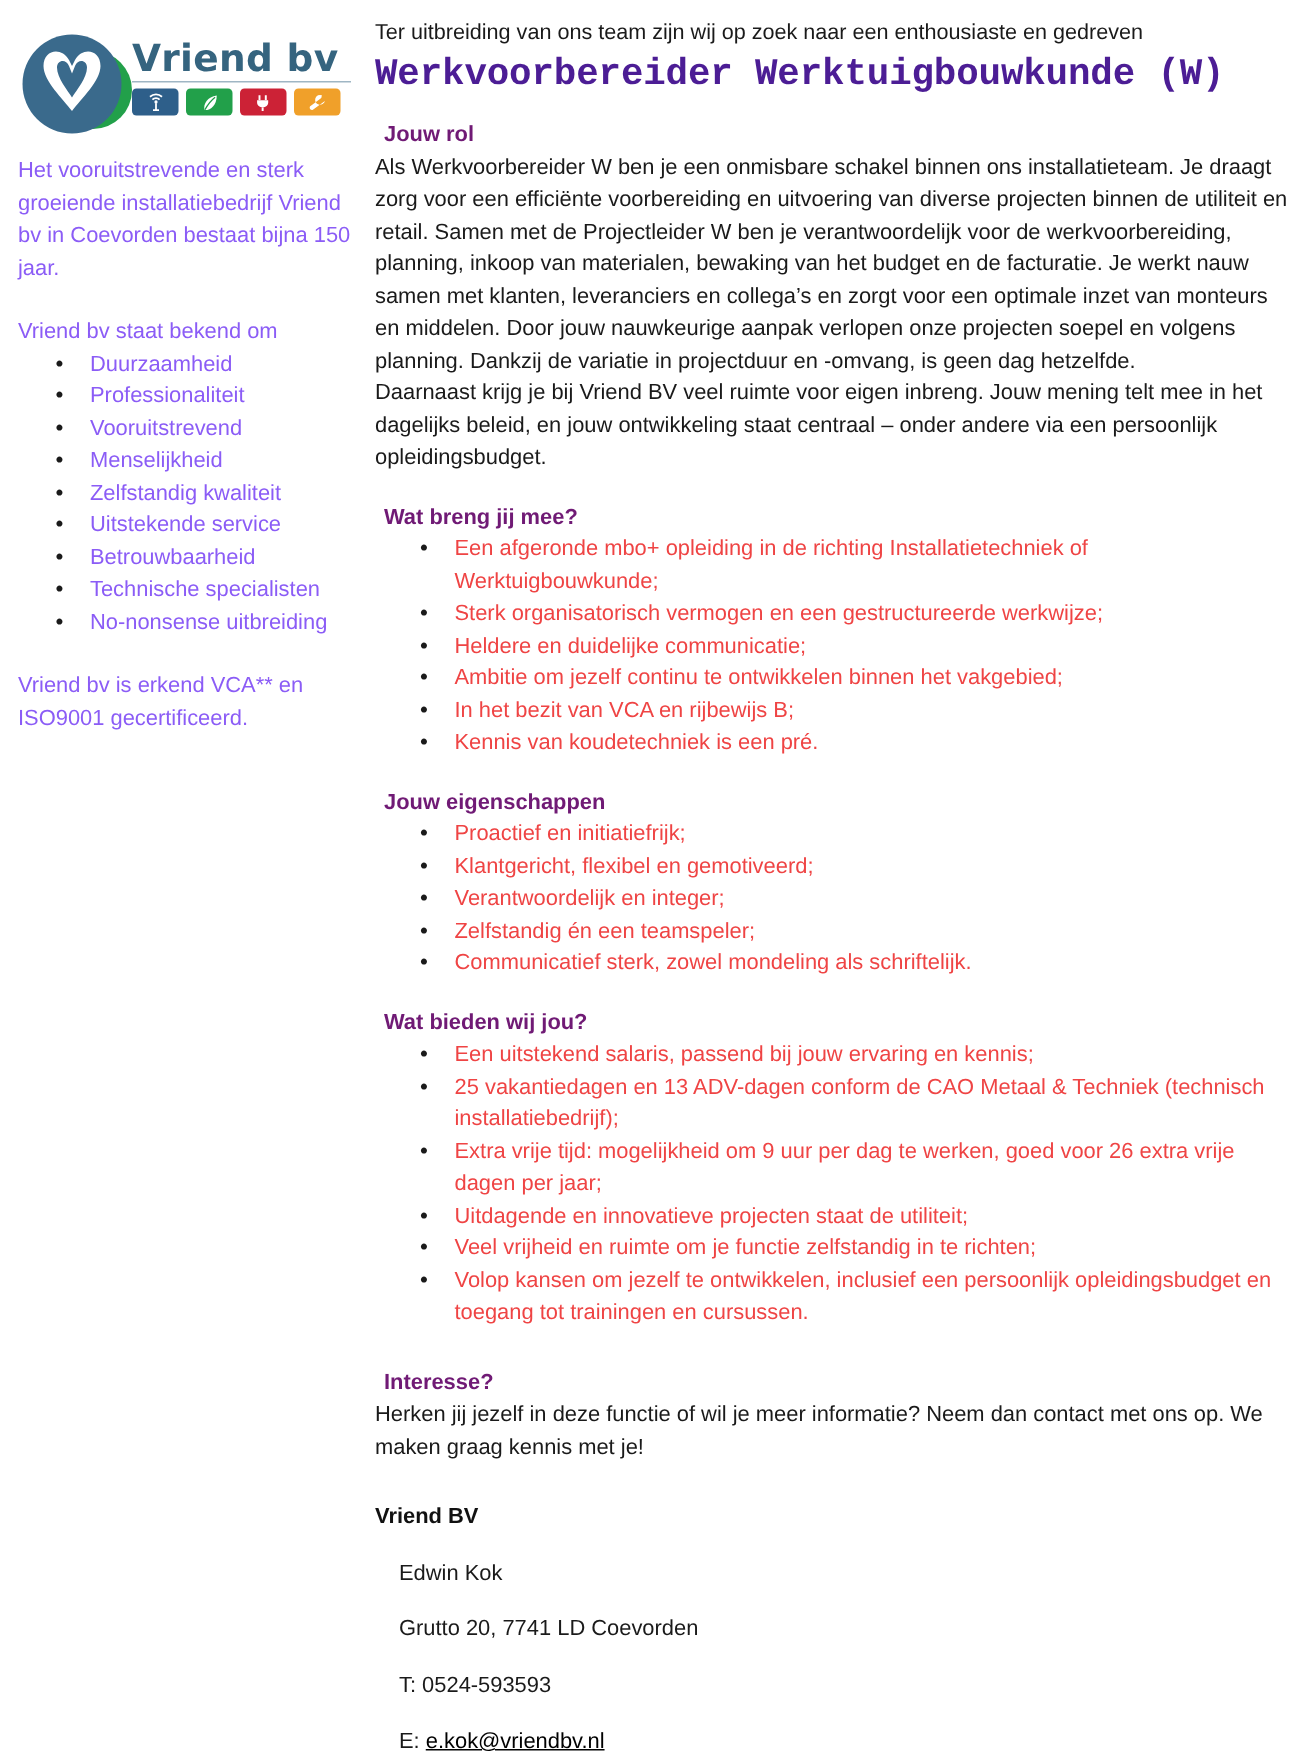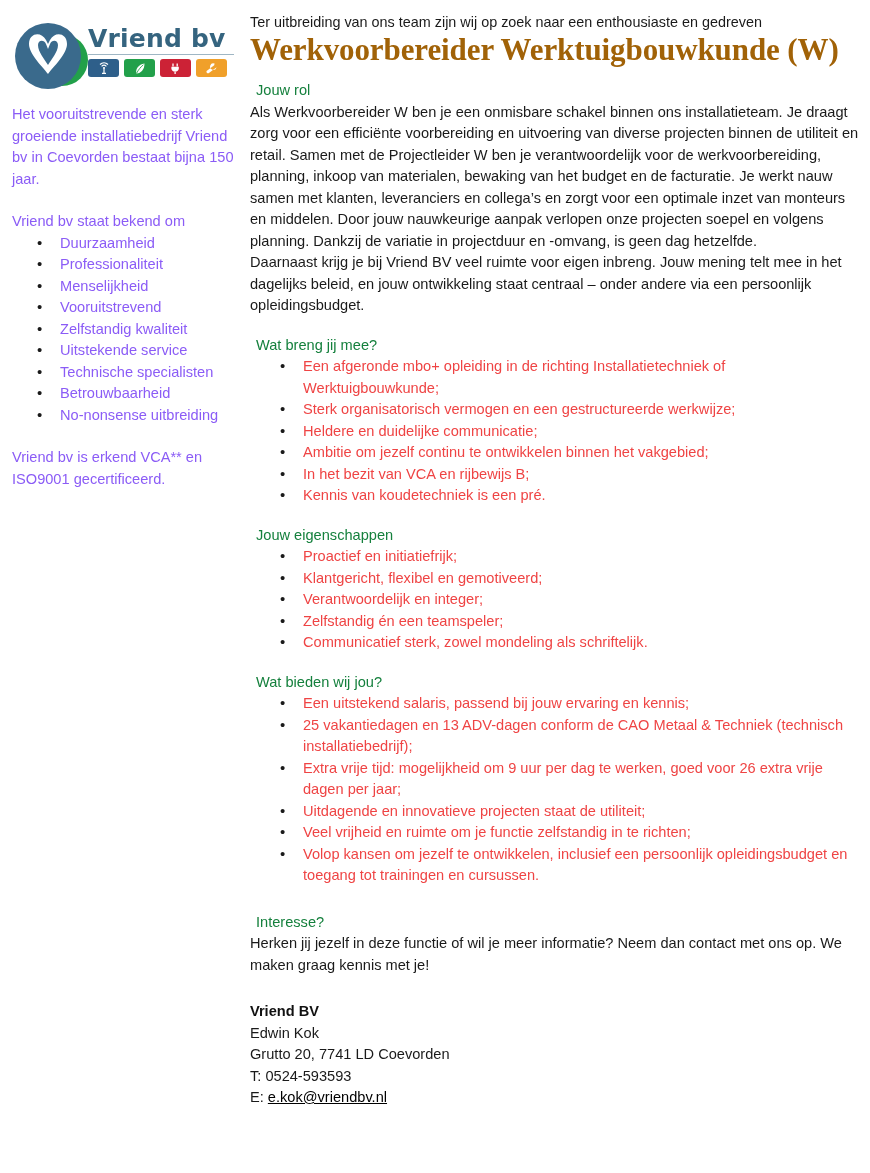--- a/index.html
+++ b/index.html
@@ -120,34 +120,34 @@
     box-sizing: border-box;
   }
 
   .intro-line {
     font-size: 14.4px;
     line-height: 20px;
     color: #1a1a1a;
     margin: 0 0 2px 0;
   }
   .job-title {
-    font-family: Liberation Serif, serif;
-    font-size: 31px;
+    font-family: Liberation Mono, monospace;
+    font-size: 25px;
     font-weight: 700;
-    color: #a16207;
+    color: #4c1d95;
     line-height: 31px;
     margin: 0 0 15px 0;
     letter-spacing: -0.1px;
   }
 
   .section { margin: 0 0 0 0; }
   .sec-head {
     font-size: 14.6px;
-    font-weight: 400;
-    color: #15803d;
+    font-weight: 700;
+    color: #701a75;
     line-height: 21.5px;
     margin: 0 0 0 6px;
   }
   .body-para {
     font-size: 14.6px;
     line-height: 21.5px;
     color: #1a1a1a;
     margin: 0;
     text-align: left;
   }
@@ -172,21 +172,21 @@
     font-size: 15px;
     color: #1a1a1a;
   }
   .spacer-md { height: 18px; }
   .spacer-lg { height: 25px; }
 
   .contact-line {
     font-size: 14.6px;
     line-height: 21.5px;
     color: #1a1a1a;
-    margin: 0;
+    margin: 16px;
   }
   .contact-name {
     font-size: 14.6px;
     font-weight: 700;
     line-height: 21.5px;
     color: #111111;
     margin: 0;
   }
   a.email-link {
     color: #000000;
@@ -250,26 +250,26 @@
       </div>
     </div>
 
     <div class="sb-text">
       <p class="sb-para">Het vooruitstrevende en sterk groeiende installatiebedrijf Vriend bv in Coevorden bestaat bijna 150 jaar.</p>
       <div class="sb-gap"></div>
       <p class="sb-para">Vriend bv staat bekend om</p>
       <ul class="sb-list">
         <li>Duurzaamheid</li>
         <li>Professionaliteit</li>
+        <li>Vooruitstrevend</li>
         <li>Menselijkheid</li>
-        <li>Vooruitstrevend</li>
         <li>Zelfstandig kwaliteit</li>
         <li>Uitstekende service</li>
+        <li>Betrouwbaarheid</li>
         <li>Technische specialisten</li>
-        <li>Betrouwbaarheid</li>
         <li>No-nonsense uitbreiding</li>
       </ul>
       <div class="sb-gap"></div>
       <p class="sb-para">Vriend bv is erkend VCA** en ISO9001 gecertificeerd.</p>
     </div>
 
   </aside>
 
   <main class="main">
 

